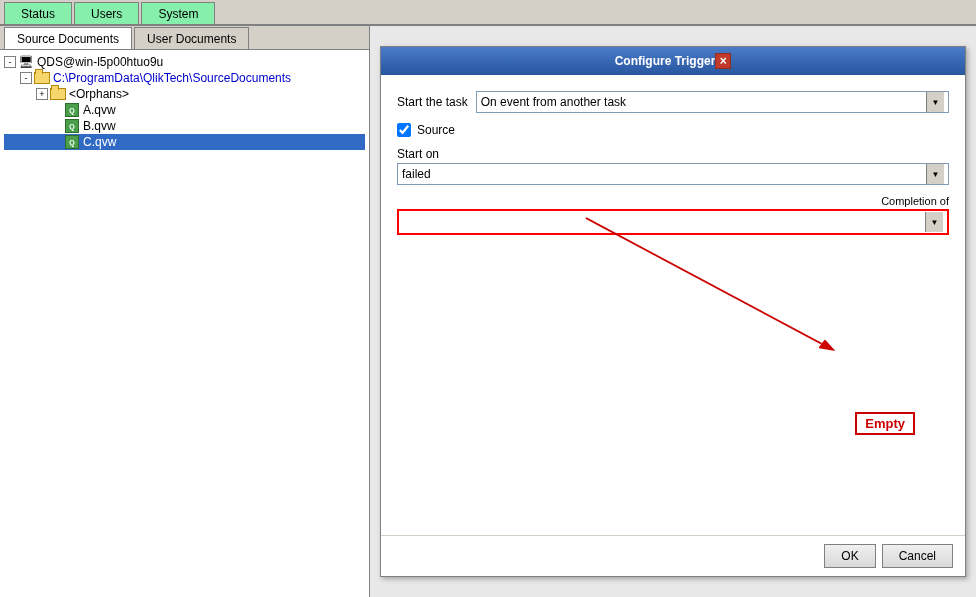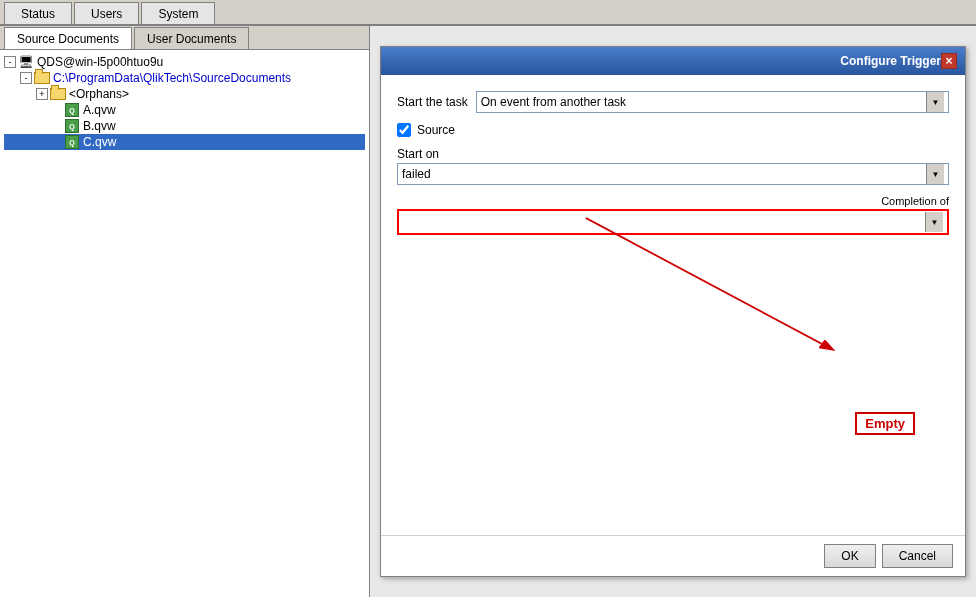--- a/index.html
+++ b/index.html
@@ -17,21 +17,21 @@
       background: #d4d0c8;
       border-bottom: 2px solid #808080;
       height: 26px;
       align-items: flex-end;
       padding-left: 4px;
     }
     .tab {
       padding: 3px 16px;
       border: 1px solid #808080;
       border-bottom: none;
-      background: #e5e5e5;
+      background: #86efac;
       cursor: pointer;
       height: 22px;
       display: flex;
       align-items: center;
       margin-right: 2px;
       color: #000;
     }
     .tab.active {
       background: #fff;
       font-weight: bold;
@@ -180,21 +180,21 @@
     }
 
     .dialog-titlebar {
       background: linear-gradient(to bottom, #4a7cc7, #2855a0);
       color: #fff;
       padding: 4px 8px;
       font-size: 13px;
       font-weight: bold;
       display: flex;
       align-items: center;
-      justify-content: flex-end;
+      justify-content: center;
       height: 28px;
       flex-shrink: 0;
     }
 
     .dialog-close {
       width: 16px;
       height: 16px;
       background: #c0392b;
       border: 1px solid #922b21;
       color: #fff;

